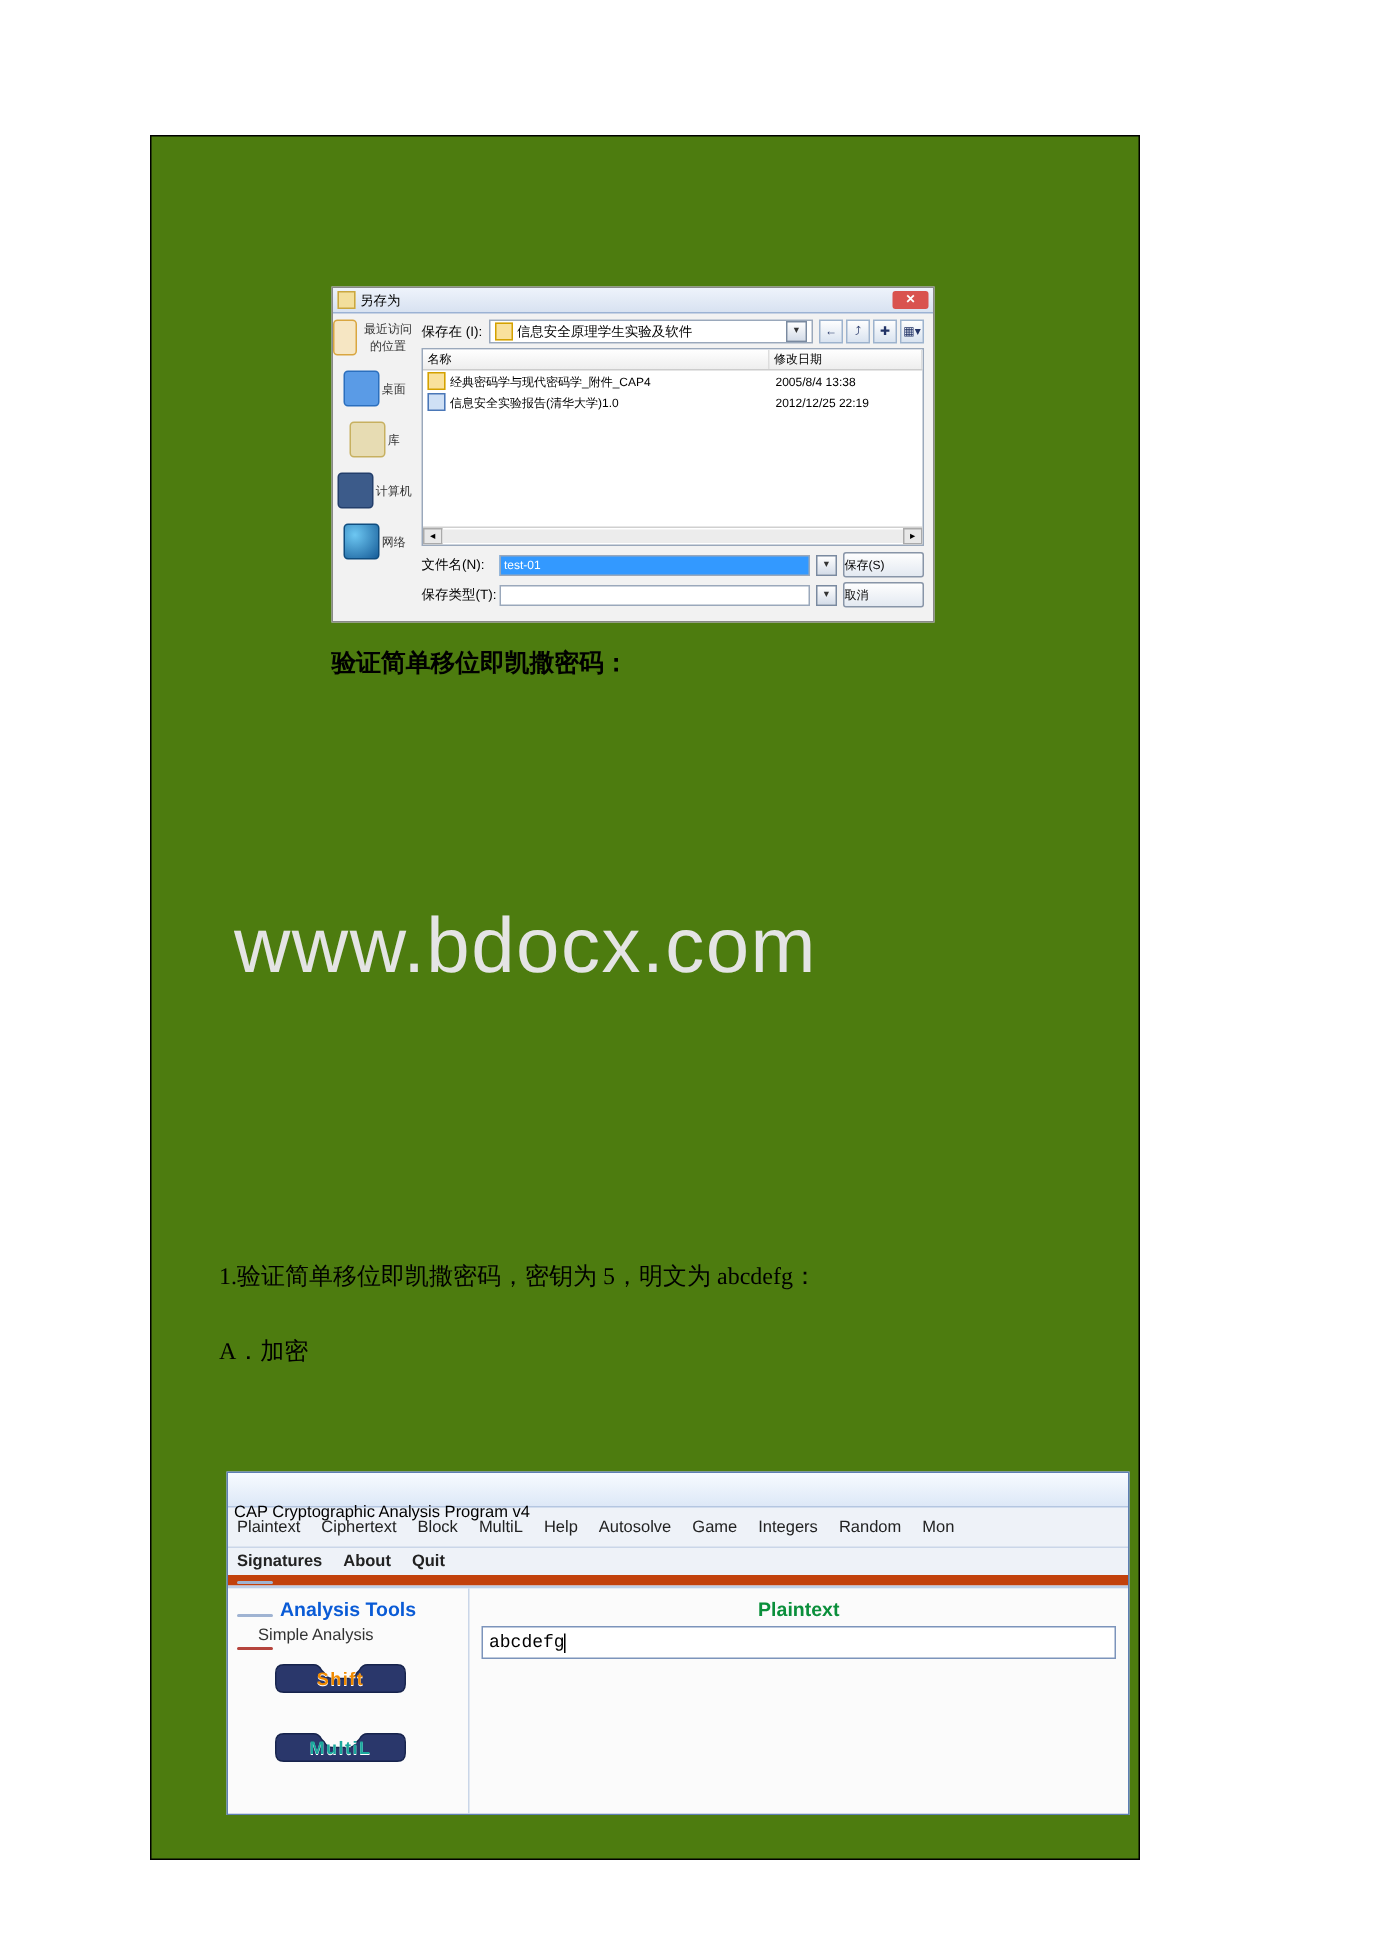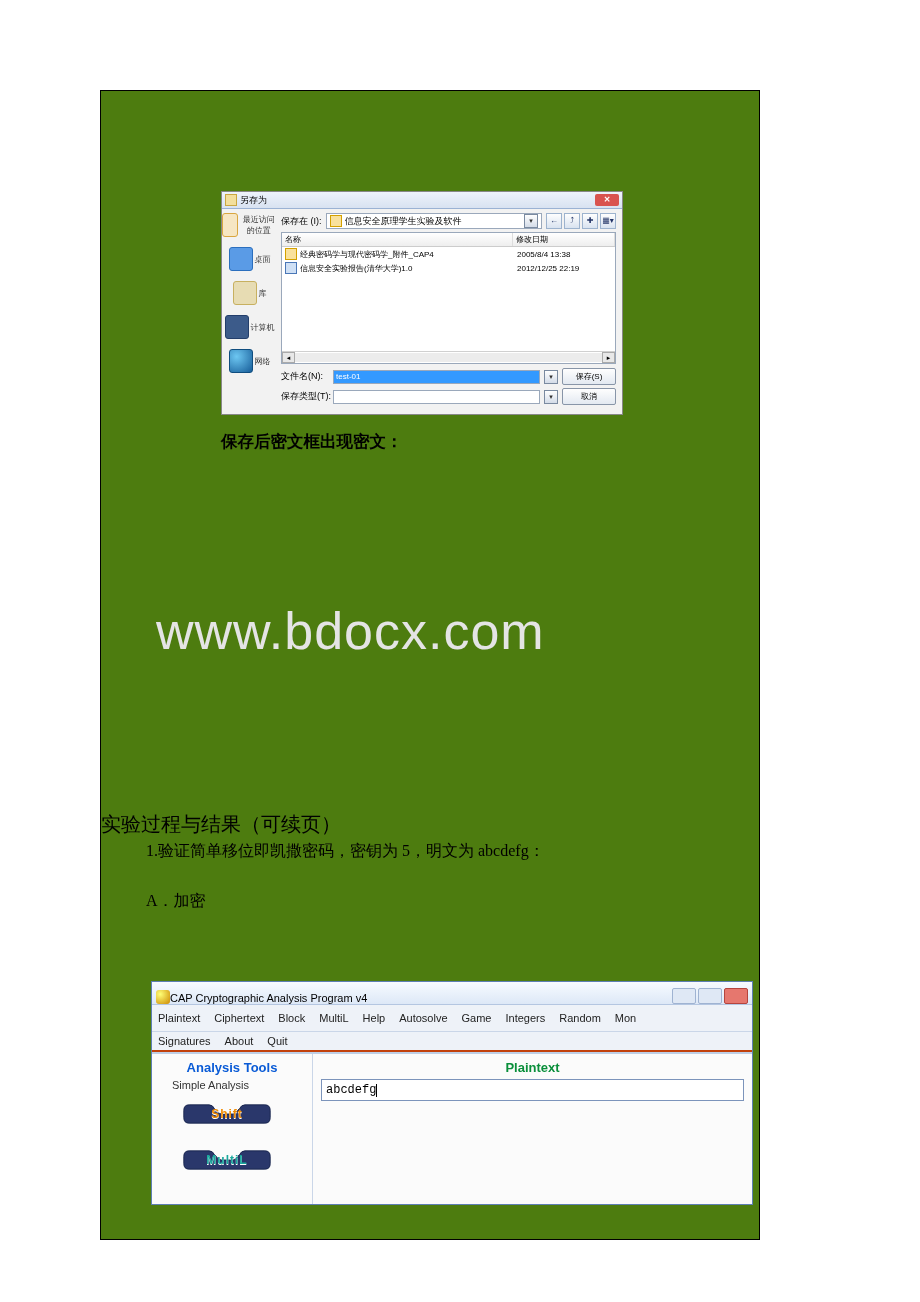--- a/index.html
+++ b/index.html
@@ -208,21 +208,20 @@
     font-size: 8px;
     line-height: 12px;
   }
   .text-input.sel { background: #3399ff; color: #fff; }
   .btn {
     width: 52px;
     height: 15px;
     border: 1px solid #8895a8;
     background: linear-gradient(#fefefe,#e3e9f1);
     font-size: 8px;
-    text-align: center;
     line-height: 15px;
     border-radius: 2px;
   }
 
   .caption1 {
     position: absolute;
     left: 120px;
     top: 340px;
     font-family: "SimSun", serif;
     font-size: 16.5px;
@@ -280,24 +279,25 @@
     width: 600px;
     border: 1px solid #5e7fb3;
     background: #eef2f8;
     font-family: Tahoma, Arial, sans-serif;
     font-size: 11px;
   }
   .cap-title {
     height: 22px;
     background: linear-gradient(#f7fbff,#dde8f7);
     display: flex;
-    align-items: flex-end;
+    align-items: flex-start;
     padding: 0 4px;
-    gap: 0;
+    gap: 20px;
     border-bottom: 1px solid #b4c6e1;
+    flex-direction: column;
   }
   .cap-title .icon {
     width: 14px; height: 14px;
     background: radial-gradient(circle at 30% 30%, #ff7, #c80);
     border-radius: 3px;
   }
   .cap-title .spacer { flex: 1; }
   .cap-title .winbtn {
     width: 22px; height: 14px;
     border-radius: 2px; margin-left: 2px;
@@ -487,25 +487,24 @@
               <label>保存类型(T):</label>
               <div class="text-input"></div>
               <span class="arrowbtn">▾</span>
               <div class="btn">取消</div>
             </div>
           </div>
         </div>
       </div>
     </div>
 
-    <div class="caption1">保存后密文框出现密文：</div>
+    <div class="caption1">验证简单移位即凯撒密码：</div>
 
     <div class="watermark">www.bdocx.com</div>
 
-    <div class="sec-title">实验过程与结果（可续页）</div>
     <div class="para1">
       <span class="rm">1.</span><span>验证简单移位即凯撒密码，密钥为 5，明文为 abcdefg：</span>
     </div>
     <div class="para2">A．加密</div>
 
     <div class="cap-window">
       <div class="cap-title">
         <span class="icon"></span>
         <span>CAP  Cryptographic Analysis Program v4</span>
         <span class="spacer"></span>
@@ -518,21 +517,21 @@
         <span>Ciphertext</span>
         <span>Block</span>
         <span>MultiL</span>
         <span>Help</span>
         <span>Autosolve</span>
         <span>Game</span>
         <span>Integers</span>
         <span>Random</span>
         <span>Mon</span>
       </div>
-      <div class="cap-menu" style="height:18px;border-bottom:2px solid #c2410c;">
+      <div class="cap-menu" style="height:18px;border-bottom:7px solid #c2410c;font-weight:bold;">
         <span>Signatures</span>
         <span>About</span>
         <span>Quit</span>
       </div>
       <div class="cap-sep"></div>
       <div class="cap-body">
         <div class="cap-left">
           <div class="cap-left-title">Analysis Tools</div>
           <div class="group-label">Simple Analysis</div>
 

